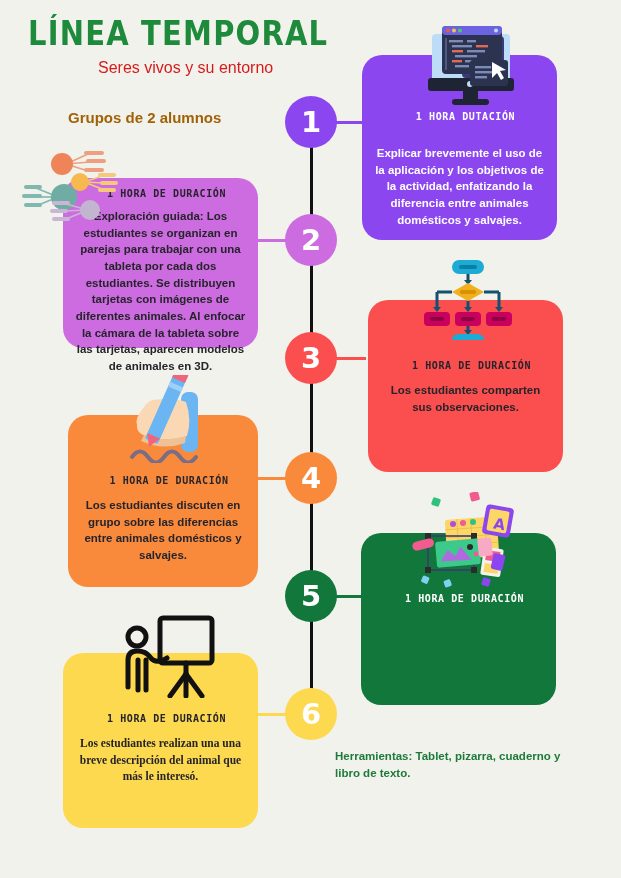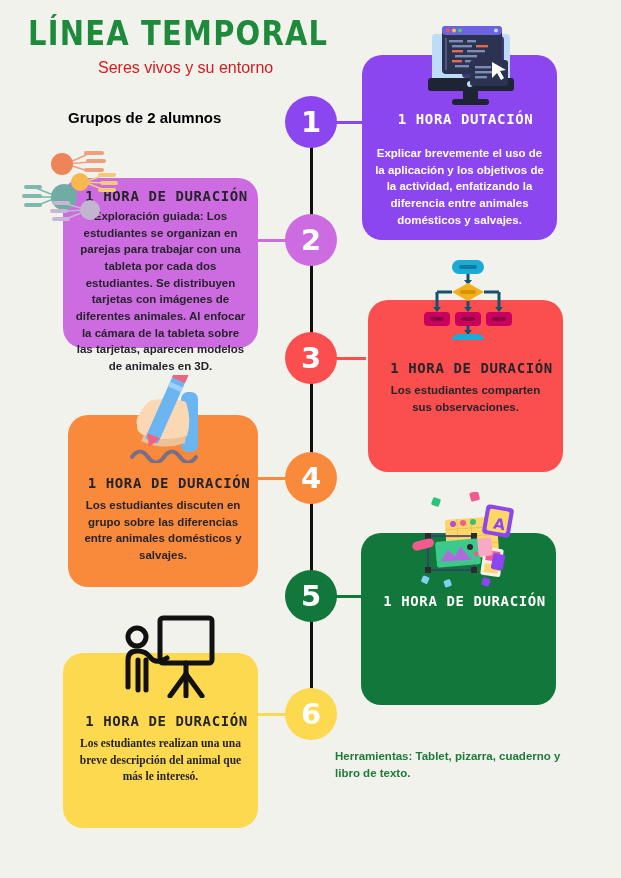--- a/index.html
+++ b/index.html
@@ -19,21 +19,21 @@
     font-weight:700;font-size:29px;letter-spacing:1.2px;
     color:#1e8a3c;
     transform:scaleY(1.15);transform-origin:left top;
   }
   .subtitle{
     position:absolute;left:66px;top:59px;
     font-size:16px;color:#d61b1b;font-weight:400;margin-left:32px;
   }
   .groups{
     position:absolute;left:68px;top:109px;
-    font-size:15px;color:#000000;font-weight:700;
+    font-size:15px;color:#a16207;font-weight:700;
   }
   .footer-note{
     position:absolute;left:335px;top:748px;width:240px;
     font-size:11.5px;font-weight:700;color:#1e7a3c;
     line-height:1.45;
   }
 
   
   .spine{position:absolute;left:310px;top:120px;width:3px;height:595px;background:#111;}
 
@@ -50,21 +50,21 @@
   }
 
   
   .card{
     position:absolute;border-radius:20px;
     box-sizing:border-box;z-index:3;
   }
   .card-hour{
     position:absolute;left:0;right:0;text-align:center;
     font-family:"DejaVu Sans Mono","Liberation Mono",monospace;
-    font-size:14px;letter-spacing:0.6px;font-weight:700;padding-left:12px;
+    font-size:10px;letter-spacing:0.6px;font-weight:700;padding-left:12px;
   }
   .card-body{
     position:absolute;left:12px;right:12px;text-align:center;
     font-size:11.5px;line-height:1.45;font-weight:600;
   }
   .dark-txt{color:#26242b;}
   .light-txt{color:#ffffff;}
 
   
   .illu{position:absolute;z-index:5;}

